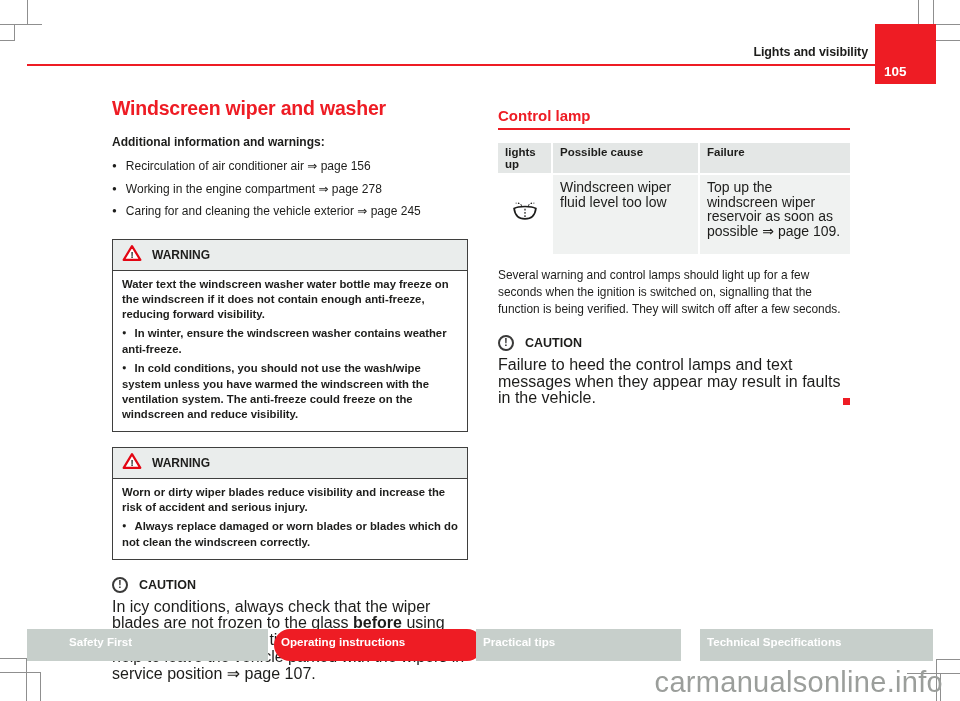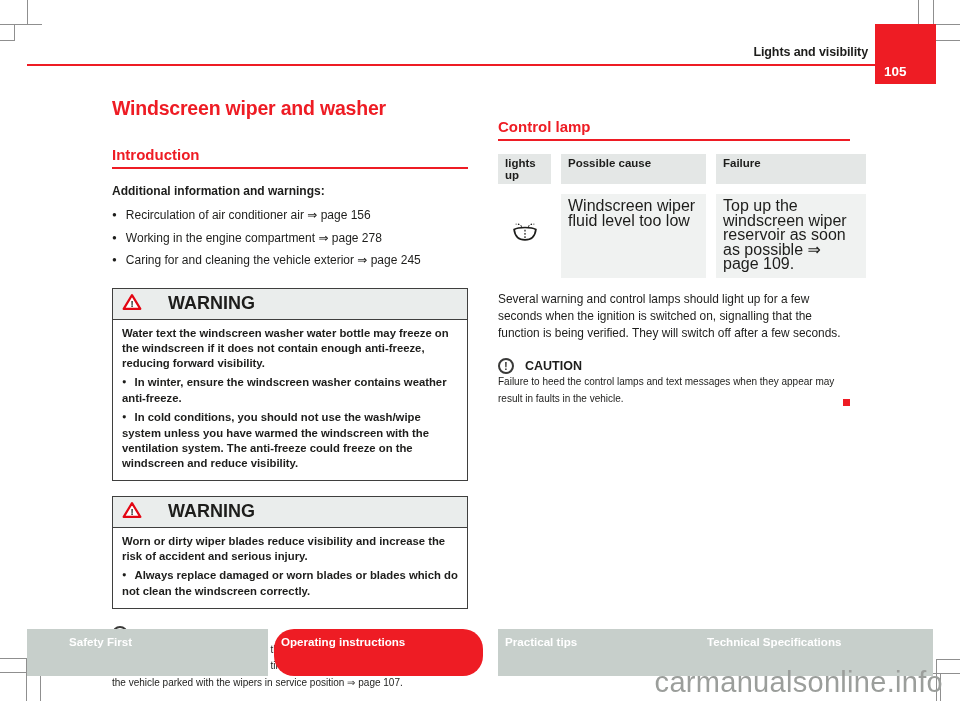--- a/index.html
+++ b/index.html
@@ -16,56 +16,56 @@
   .sec-title{position:absolute;right:92px;top:45px;font-size:12.5px;font-weight:bold;letter-spacing:-0.1px;}
   .page-badge{position:absolute;left:875px;top:24px;width:61px;height:60px;background:var(--c-accent-red);}
   .page-badge span{position:absolute;left:9px;bottom:5px;color:#fff;font-weight:bold;font-size:13.5px;}
   
   .col{position:absolute;top:96px;}
   .col-left{left:112px;width:356px;}
   .col-right{left:498px;width:352px;}
   .doc-title{margin:0;font-size:19.5px;line-height:24px;color:var(--c-accent-red);font-weight:bold;letter-spacing:-0.2px;}
   .red-heading{margin:26px 0 0;font-size:15px;font-weight:bold;color:var(--c-accent-red);
                padding-bottom:4px;border-bottom:2px solid var(--c-accent-red);}
-  .col-right .red-heading{margin-top:22px;}
+  .col-right .red-heading{margin-top:11px;}
   .info-label{margin-top:15px;font-weight:bold;font-size:12px;}
   ul.refs{list-style:none;margin:7px 0 0;padding:0;}
   ul.refs li{font-size:12px;line-height:20.5px;}
   ul.refs li::before{content:"●";font-size:8px;margin-right:9px;position:relative;top:-2px;}
   
   .warning-box{margin-top:15px;border:1px solid var(--c-border-dark);}
   .warning-head{display:flex;align-items:center;gap:10px;padding:4px 9px;
                 background:var(--c-warning-header-bg);border-bottom:1px solid var(--c-border-dark);}
-  .wtitle{font-weight:bold;font-size:18px;margin-left:16px;}
+  .wtitle{font-weight:bold;font-size:12px;}
   .warning-body{padding:6px 9px 9px;font-weight:bold;font-size:11.3px;line-height:15px;}
   .warning-body p{margin:0;}
   .warning-body p.wb{margin-top:4px;}
   .warning-body p.wb::before{content:"●";font-size:7.5px;margin-right:8px;position:relative;top:-2px;}
   
   .caution{margin-top:17px;}
   .caution-head{display:flex;align-items:center;gap:11px;}
   .caution-icon{width:12px;height:12px;border:2.6px solid #3a3a39;border-radius:50%;
                 display:flex;align-items:center;justify-content:center;font-weight:bold;font-size:10px;flex:0 0 auto;}
   .caution-icon::before{content:"!";}
   .caution-title{font-weight:bold;font-size:12.5px;}
-  .caution-text{font-size:10px;line-height:16.8px;position:relative;}
+  .caution-text{margin-top:6px;font-size:16px;line-height:16.8px;position:relative;}
   .end-marker{position:absolute;right:0;bottom:2px;width:7px;height:7px;background:var(--c-accent-red);}
   
-  .lamp-table{margin-top:13px;display:grid;grid-template-columns:53px 145px 150px;gap:10px;}
+  .lamp-table{margin-top:13px;display:grid;grid-template-columns:53px 145px 150px;gap:2px;}
   .lt-h{background:var(--c-table-header-bg);font-weight:bold;font-size:11.5px;padding:3px 7px;}
-  .lt-c{background:var(--c-table-row-bg);font-size:16px;line-height:14.6px;padding:5px 7px 6px;}
+  .lt-c{background:var(--c-table-row-bg);font-size:14px;line-height:14.6px;padding:5px 7px 16px;}
   .lt-icon{background:#fff;display:flex;align-items:center;justify-content:center;}
   .rpara{margin-top:13px;font-size:11.9px;line-height:16.8px;}
   
-  .footer-tab{position:absolute;top:629px;height:47px;background:var(--c-tab-gray);box-sizing:border-box;
+  .footer-tab{position:absolute;top:629px;height:32px;background:var(--c-tab-gray);box-sizing:border-box;
               padding:6px 0 0 7px;color:#fff;font-weight:bold;font-size:11.6px;}
   .footer-tab.active{background:var(--c-accent-red);border-radius:20px;}
   #tab1{left:27px;width:241px;padding-left:42px;}
   #tab2{left:274px;width:209px;}
-  #tab3{left:498px;width:205px;}
+  #tab3{left:476px;width:205px;}
   #tab4{left:700px;width:233px;}
   .watermark{position:absolute;right:17px;top:667px;font-size:29px;line-height:30px;
              color:var(--c-watermark-gray);letter-spacing:0.3px;text-decoration:none;text-align:center;}
 </style>
 </head>
 <body>
 
 <div>
   <div class="seg" style="left:27px;top:0;width:1px;height:24px"></div>
   <div class="seg" style="left:0;top:24px;width:42px;height:1px"></div>
@@ -86,21 +86,20 @@
 </div>
 
 <div class="sec-title">Lights and visibility</div>
 <div class="page-badge">
   <span>105</span>
 </div>
 <div class="h-rule"></div>
 
 <div class="col col-left">
   <h1 class="doc-title">Windscreen wiper and washer</h1>
-  <div class="red-heading">Introduction</div>
   <div class="info-label">Additional information and warnings:</div>
   <ul class="refs">
     <li>Recirculation of air conditioner air ⇒ page 156</li>
     <li>Working in the engine compartment ⇒ page 278</li>
     <li>Caring for and cleaning the vehicle exterior ⇒ page 245</li>
   </ul>
 
   <div class="warning-box">
     <div class="warning-head">
       <span>

